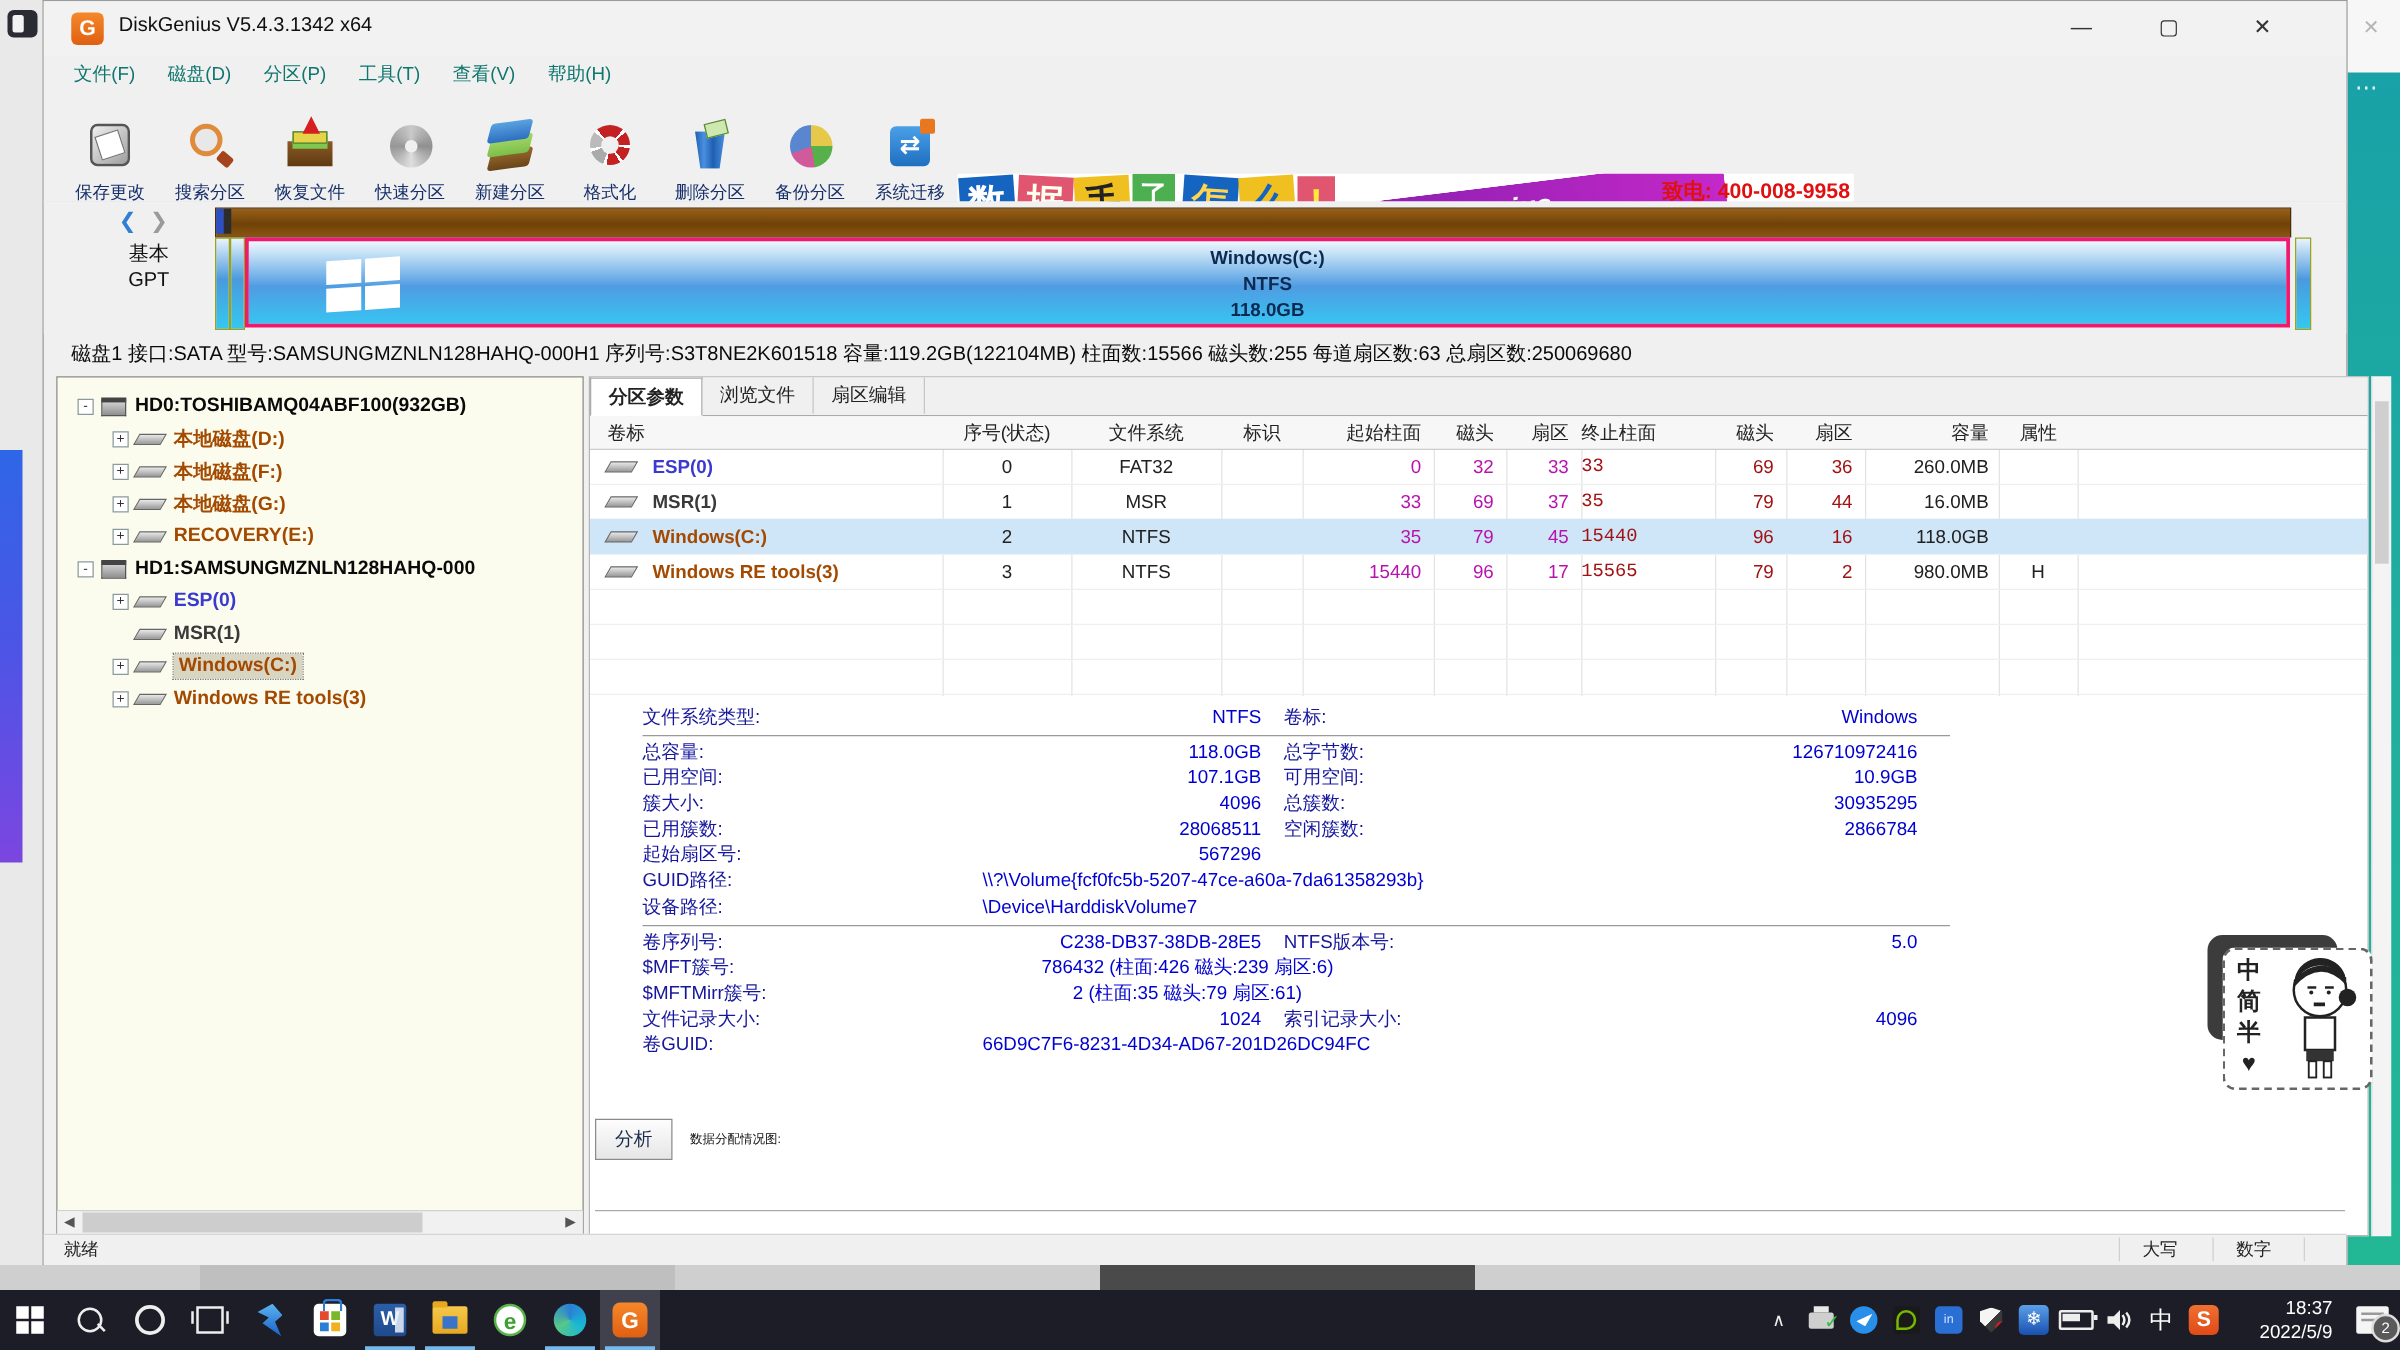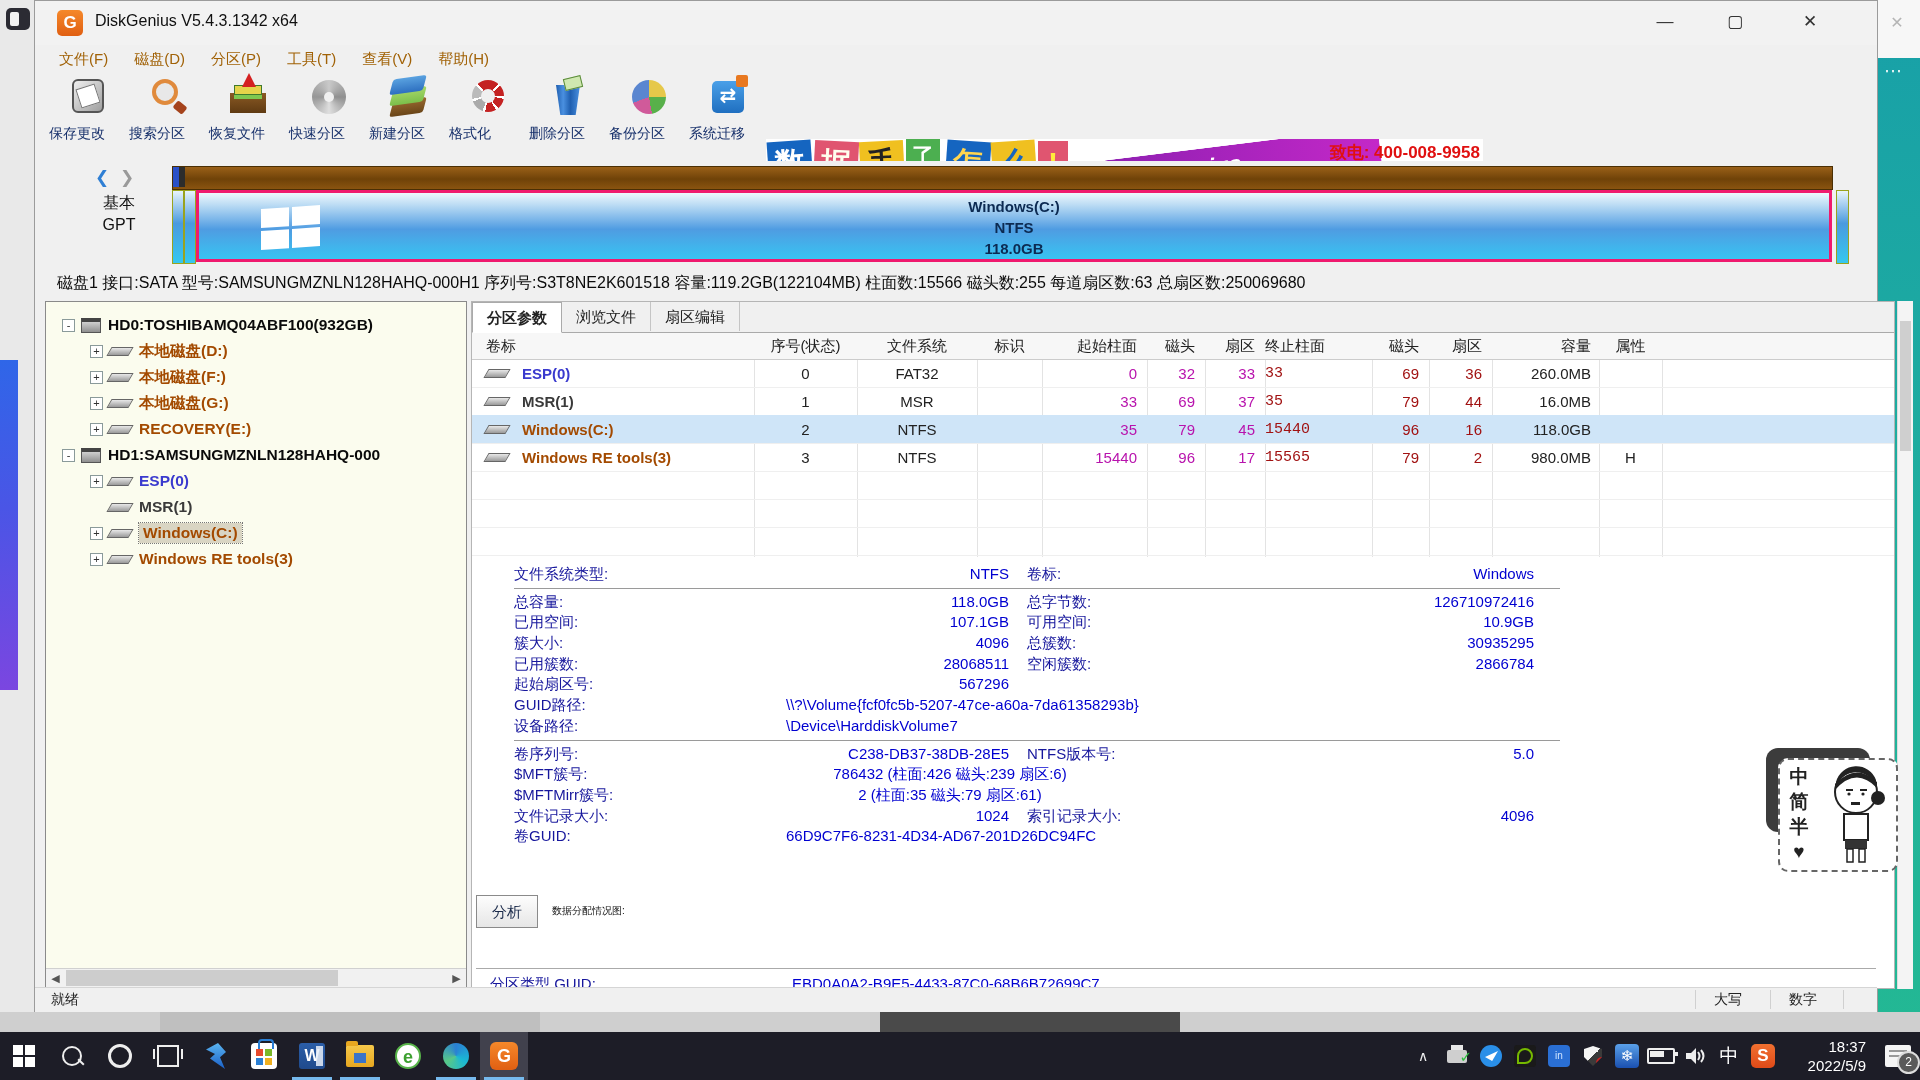--- a/index.html
+++ b/index.html
@@ -20,24 +20,24 @@
   .gap-b2{left:880px;top:1012px;width:300px;height:20px;background:#4a4a4a;}
   
   #app{left:34px;top:0;width:1844px;height:1012px;background:#f0f0f0;border:1px solid #9b9b9b;box-sizing:border-box;}
   #titlebar{left:0;top:0;width:100%;height:44px;background:#f2f2f2;}
   #app-icon{left:22px;top:9px;width:26px;height:26px;background:linear-gradient(#f5882a,#e05f12);border-radius:5px;color:#fff;font-weight:bold;font-size:17px;text-align:center;line-height:26px;}
   #title-text{left:60px;top:11px;font-size:16px;color:#101010;}
   .winbtn{top:0;width:60px;height:42px;text-align:center;line-height:42px;font-size:17px;color:#333;}
   #btn-min{left:1600px;} #btn-max{left:1670px;} #btn-close{left:1745px;}
   
   #menubar{left:0;top:44px;width:100%;height:28px;display:flex;gap:26px;padding-left:24px;box-sizing:border-box;align-items:center;background:#f0f0f0;}
-  .menu-item{color:#a16207;font-size:15px;text-align:right;}
+  .menu-item{color:#0f766e;font-size:15px;text-align:right;}
   
   #toolbar{left:0;top:72px;width:100%;height:88px;background:#f0f0f0;border-bottom:1px solid #d8d8d8;}
-  .tbtn{top:0;width:78px;height:80px;}
+  .tbtn{top:20px;width:78px;height:80px;text-align:center;}
   .tbtn .ticon{position:absolute;left:19px;top:4px;width:40px;height:40px;}
   .tbtn .tlabel{position:absolute;left:0;top:52px;width:78px;font-size:14px;color:#17306b;}
   .ic{position:absolute;box-sizing:border-box;}
   .ic-save{left:4px;top:2px;width:32px;height:34px;background:linear-gradient(135deg,#efefef,#9f9f9f);border:2px solid #555;border-radius:6px;}
   .ic-save::after{content:"";position:absolute;left:4px;top:5px;width:18px;height:18px;background:#fff;border:1px solid #777;transform:rotate(-18deg);}
   .ic-mag{left:4px;top:2px;width:26px;height:26px;border:4px solid #e08a3c;border-radius:50%;background:#e8e8e8;}
   .ic-maghandle{left:26px;top:26px;width:12px;height:9px;background:#a5431c;transform:rotate(40deg);border-radius:2px;}
   .ic-box{left:2px;top:16px;width:36px;height:20px;background:linear-gradient(#8a5a24,#5f3a12);}
   .ic-layers{left:6px;top:8px;width:28px;height:10px;background:#e5d44a;border:1px solid #3f7a2e;box-shadow:0 4px 0 #7ec850;}
   .ic-uparrow{left:14px;top:-4px;width:0;height:0;border-left:7px solid transparent;border-right:7px solid transparent;border-bottom:14px solid #d42020;}
@@ -575,24 +575,20 @@
             <span class="dv-left">66D9C7F6-8231-4D34-AD67-201D26DC94FC</span>
           </div>
       </div>
 
       <div id="analyze-row">
         <div id="analyze-btn">分析</div>
         <div id="analyze-cap">数据分配情况图:</div>
       </div>
 
       <div id="footer-sep"></div>
-      <div id="footer-line">
-        <span class="fl-label">分区类型 GUID:</span>
-        <span class="fl-val">EBD0A0A2-B9E5-4433-87C0-68B6B72699C7</span>
-      </div>
     </div>
 
     <div class="abs" id="vscroll">
         <div class="vthumb"></div>
       </div>
 
     <div class="abs" id="statusbar">
       <span class="abs" id="sb-ready">就绪</span>
       <span class="abs sb-cell" id="sb-caps">大写</span>
       <span class="abs sb-cell" id="sb-num">数字</span>

